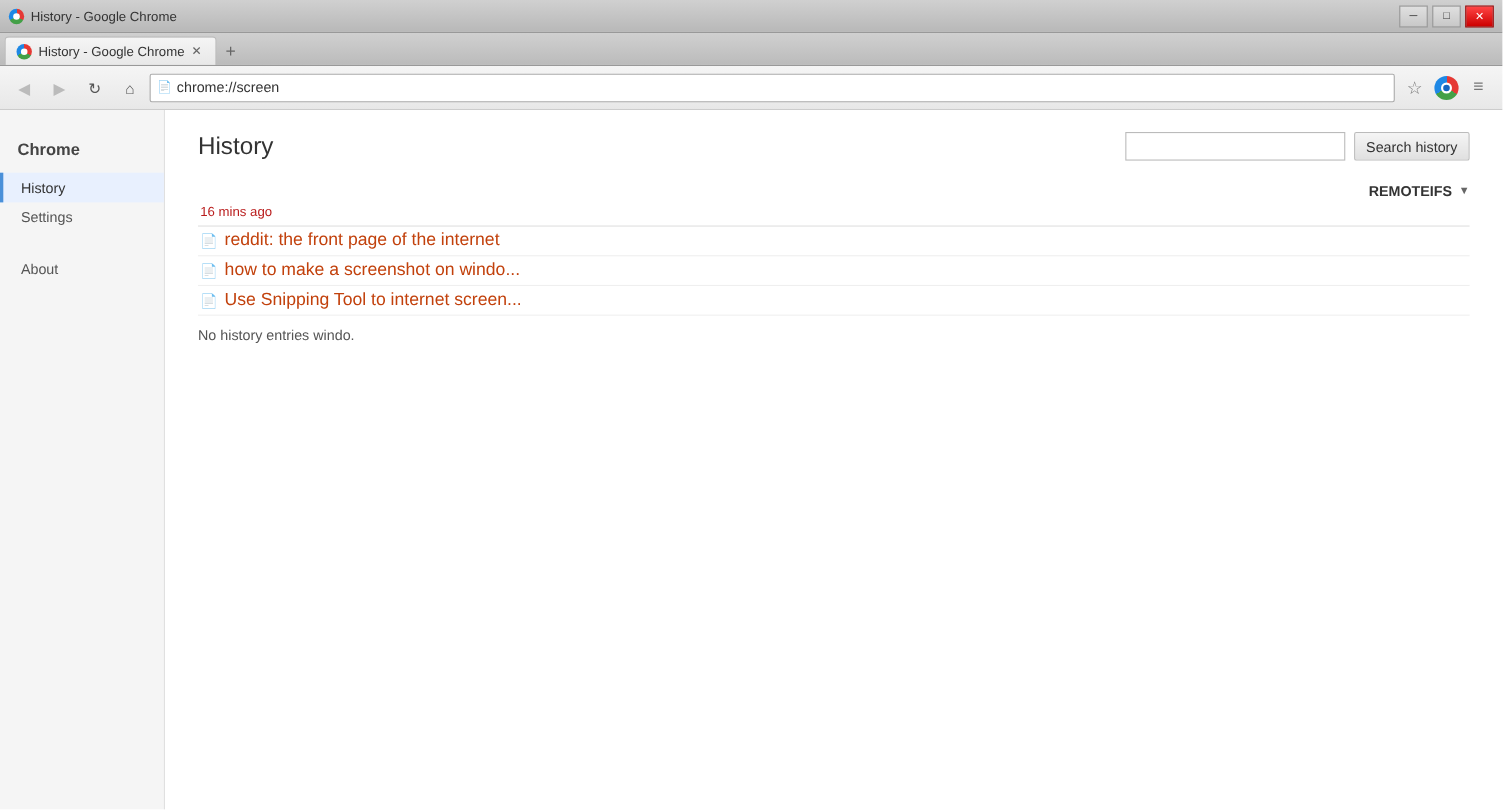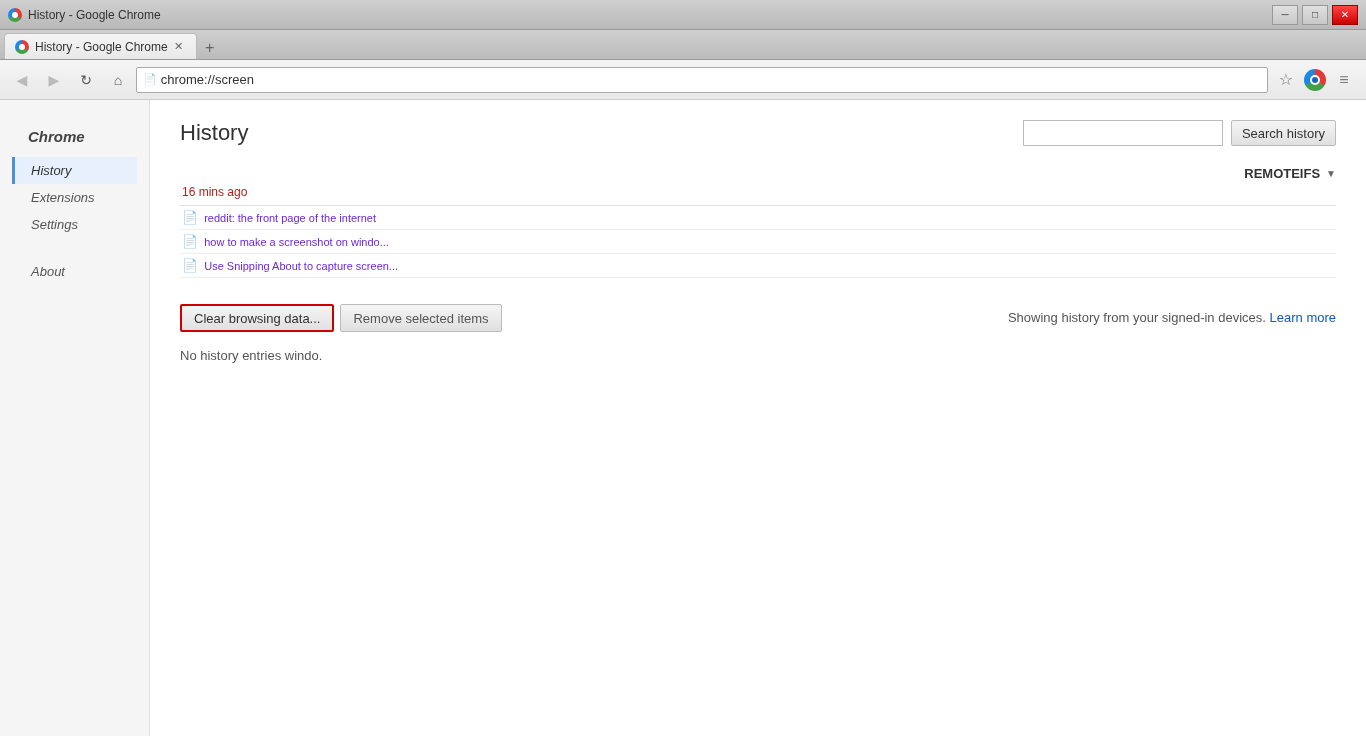--- a/index.html
+++ b/index.html
@@ -164,23 +164,22 @@
       display: flex;
       height: calc(736px - 30px - 40px - 30px);
       background: #fff;
     }
 
     
     .sidebar {
       width: 150px;
       background: #f5f5f5;
       border-right: 1px solid #e0e0e0;
-      padding: 20px 12px;
+      padding: 20px 0;
       flex-shrink: 0;
-      font-style: italic;
     }
     .sidebar-section-title {
       font-size: 15px;
       font-weight: bold;
       color: #444;
       padding: 8px 16px;
       margin-bottom: 4px;
     }
     .sidebar-item {
       font-size: 13px;
@@ -267,23 +266,23 @@
       display: flex;
       align-items: center;
       padding: 4px 2px;
       border-bottom: 1px solid #efefef;
       gap: 6px;
     }
     .entry-icon {
       font-size: 13px; color: #888; flex-shrink: 0;
     }
     .entry-link {
-      color: #6d28d9;
+      color: #c2410c;
       text-decoration: none;
-      font-size: 11px;
+      font-size: 16px;
     }
 
     
     .action-btns {
       display: flex;
       gap: 6px;
       margin-top: 16px;
       margin-bottom: 12px;
     }
     .btn-clear {
@@ -369,23 +368,20 @@
   </div>
   <button class="star-btn">≡</button>
 </div>
 
 <div class="main-container">
 
   <div class="sidebar">
     <div class="sidebar-section-title">Chrome</div>
     <div class="sidebar-item active">
       <span>History</span>
-    </div>
-    <div class="sidebar-item">
-      <span>Extensions</span>
     </div>
     <div class="sidebar-item">
       <span>Settings</span>
     </div>
     <div class="sidebar-spacer"></div>
     <div class="sidebar-item">
       <span>About</span>
     </div>
   </div>
 
@@ -408,32 +404,22 @@
         <div class="history-entry">
           <span class="entry-icon">📄</span>
           <a class="entry-link" href="#">reddit: the front page of the internet</a>
         </div>
         <div class="history-entry">
           <span class="entry-icon">📄</span>
           <a class="entry-link" href="#">how to make a screenshot on windo...</a>
         </div>
         <div class="history-entry">
           <span class="entry-icon">📄</span>
-          <a class="entry-link" href="#">Use Snipping About to capture screen...</a>
+          <a class="entry-link" href="#">Use Snipping Tool to internet screen...</a>
         </div>
       </div>
     </div>
 
-    <div class="top-actions-row">
-      <div class="action-btns">
-        <button class="btn-clear">Clear browsing data...</button>
-        <button class="btn-remove">Remove selected items</button>
-      </div>
-      <div class="signed-in-notice">
-        <span>Showing history from your signed-in devices.</span>
-        <a href="#">Learn more</a>
-      </div>
-    </div>
 
     <div class="no-history">No history entries windo.</div>
 
   </div>
 </div>
 
 </body></html>

